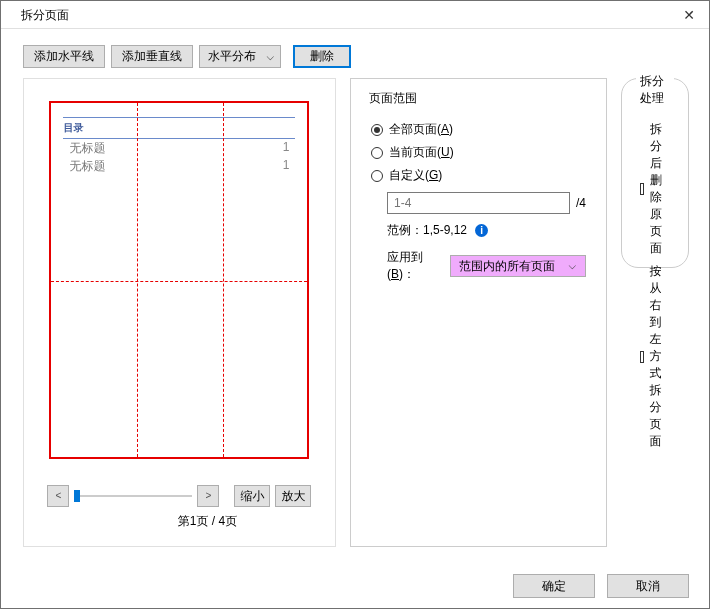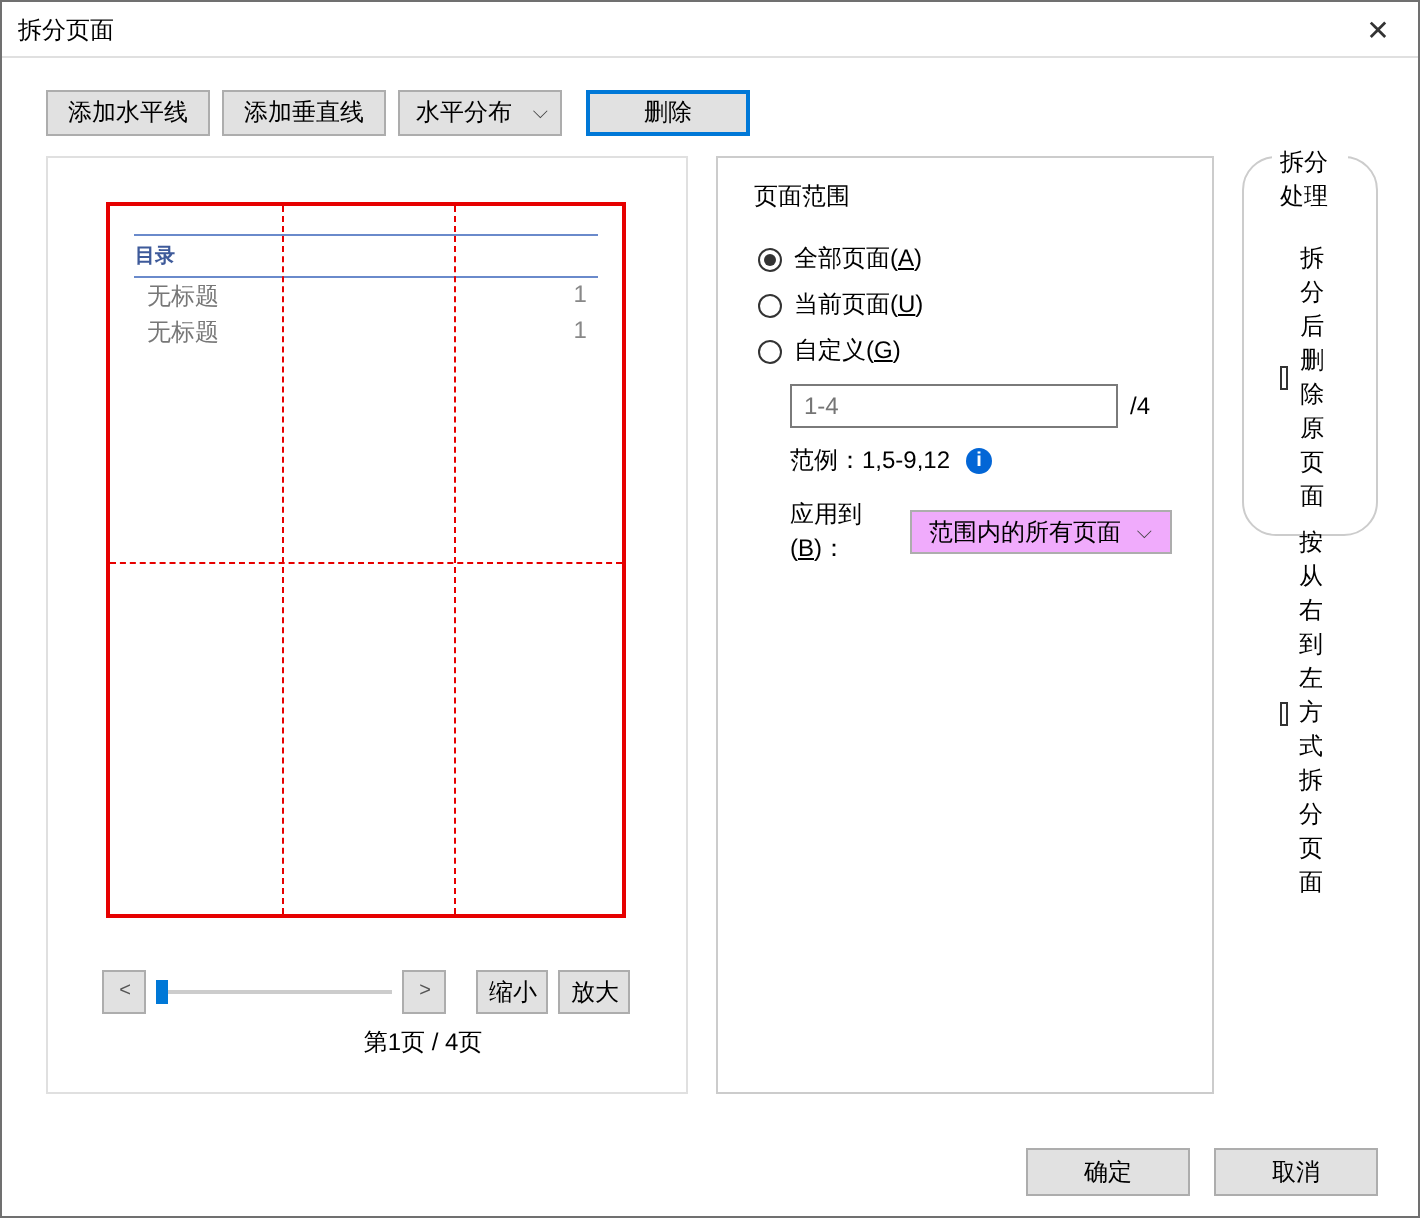--- a/index.html
+++ b/index.html
@@ -1,23 +1,23 @@
 <!DOCTYPE html>
 <html><head>
 <meta charset="utf-8">
 <style>
 * { box-sizing: border-box; font-family: "Microsoft YaHei", "Segoe UI", sans-serif; font-size: 12px; }
 body { margin: 0; background: #fff; width: 710px; height: 609px; border: 1px solid #707070; position: relative; }
-.titlebar { height: 28px; line-height: 28px; padding-left: 8px; background: #fff; border-bottom: 1px solid #e0e0e0; display: flex; justify-content: space-between; align-items: center; }
+.titlebar { height: 28px; line-height: 28px; padding-left: 20px; background: #fff; border-bottom: 1px solid #e0e0e0; display: flex; justify-content: space-between; align-items: center; }
 .titlebar .close { width: 40px; text-align: center; font-size: 14px; color: #333; cursor: pointer; }
 .toolbar { padding: 16px 20px 10px 22px; display: flex; gap: 6px; align-items: flex-start; }
 .btn, .select-like { background: #e1e1e1; border: 1px solid #adadad; height: 23px; line-height: 21px; padding: 0 10px; text-align: center; }
 .btn { width: 82px; }
 .select-like { width: 82px; display: flex; justify-content: space-between; align-items: center; padding: 0 6px 0 8px; }
-.btn.delete { width: 82px; background: #e1e1e1; border: 2px solid #0078d7; height: 23px; line-height: 19px; margin-left: 6px; }
+.btn.delete { width: 58px; background: #e1e1e1; border: 2px solid #0078d7; height: 23px; line-height: 19px; margin-left: 6px; }
 .chev { font-size: 10px; color: #444; }
 .content { display: flex; padding: 0 20px 12px 22px; gap: 14px; }
 .left { width: 348px; border: 1px solid #e0e0e0; padding: 22px 22px 16px 22px; display: flex; flex-direction: column; align-items: center; }
 .page { width: 260px; height: 358px; border: 2px solid #e60000; position: relative; background: #fff; }
 .page .doc { position: absolute; top: 14px; left: 12px; right: 12px; }
 .page .doc .rule { height: 1px; background: #6a8acb; }
 .page .doc .mulu { color: #3e5a9a; text-align: left; font-size: 10px; margin: 3px 0; font-weight: 600; }
 .page .doc .line { display: flex; justify-content: space-between; color: #888; font-size: 7px; margin: 1px 6px; }
 .page .doc .line span:first-child { color: #777; }
 .split-v1 { position: absolute; top: 0; bottom: 0; left: 86px; border-left: 1.5px dashed #e60000; }
@@ -30,21 +30,21 @@
 .zoom { width: 36px; height: 22px; background: #e1e1e1; border: 1px solid #adadad; text-align: center; line-height: 20px; }
 .page-label { margin-top: 6px; text-align:center; margin-left: 56px; }
 .right { flex: 1; display: flex; gap: 14px; }
 .fieldset { border: 1px solid #ccc; padding: 12px 14px; }
 .legend { background: #fff; padding: 0 4px; margin-top: -20px; margin-bottom: 8px; display: inline-block; }
 .radio-row { display: flex; align-items: center; gap: 6px; margin: 6px 6px; }
 .radio { width: 12px; height: 12px; border: 1px solid #333; border-radius: 50%; display: inline-flex; align-items: center; justify-content: center; }
 .radio.checked::after { content: ""; width: 6px; height: 6px; background: #333; border-radius: 50%; }
 .under { text-decoration: underline; }
 .range-row { display: flex; align-items: center; gap: 6px; margin: 8px 6px 6px 22px; }
-.input { border: 1px solid #7a7a7a; height: 22px; width: 164px; padding: 0 6px; color: #999; }
+.input { border: 1px solid #7a7a7a; height: 22px; width: 183px; padding: 0 6px; color: #999; }
 .example-row { display: flex; align-items: center; gap: 8px; margin: 8px 6px 6px 22px; }
 .info { width: 13px; height: 13px; border-radius: 50%; background: #0366d6; color: #fff; font-size: 10px; font-weight: bold; text-align: center; line-height: 13px; }
 .select-row { display: flex; align-items: center; gap: 8px; margin: 10px 6px 6px 22px; }
 .select-wide { background: #f0abfc; border: 1px solid #adadad; height: 22px; width: 155px; display: flex; justify-content: space-between; align-items: center; padding: 0 9px 0 8px; }
 .chk-row { display: flex; align-items: center; gap: 6px; margin: 6px 4px; }
 .chk { width: 12px; height: 12px; border: 1px solid #333; }
 .footer { position: absolute; bottom: 10px; right: 20px; display: flex; gap: 12px; margin-top: 40px; }
 .footer .btn { width: 82px; height: 24px; line-height: 22px; }
 .fieldset.handle { height: 190px; border-radius: 17px; }
 </style>

